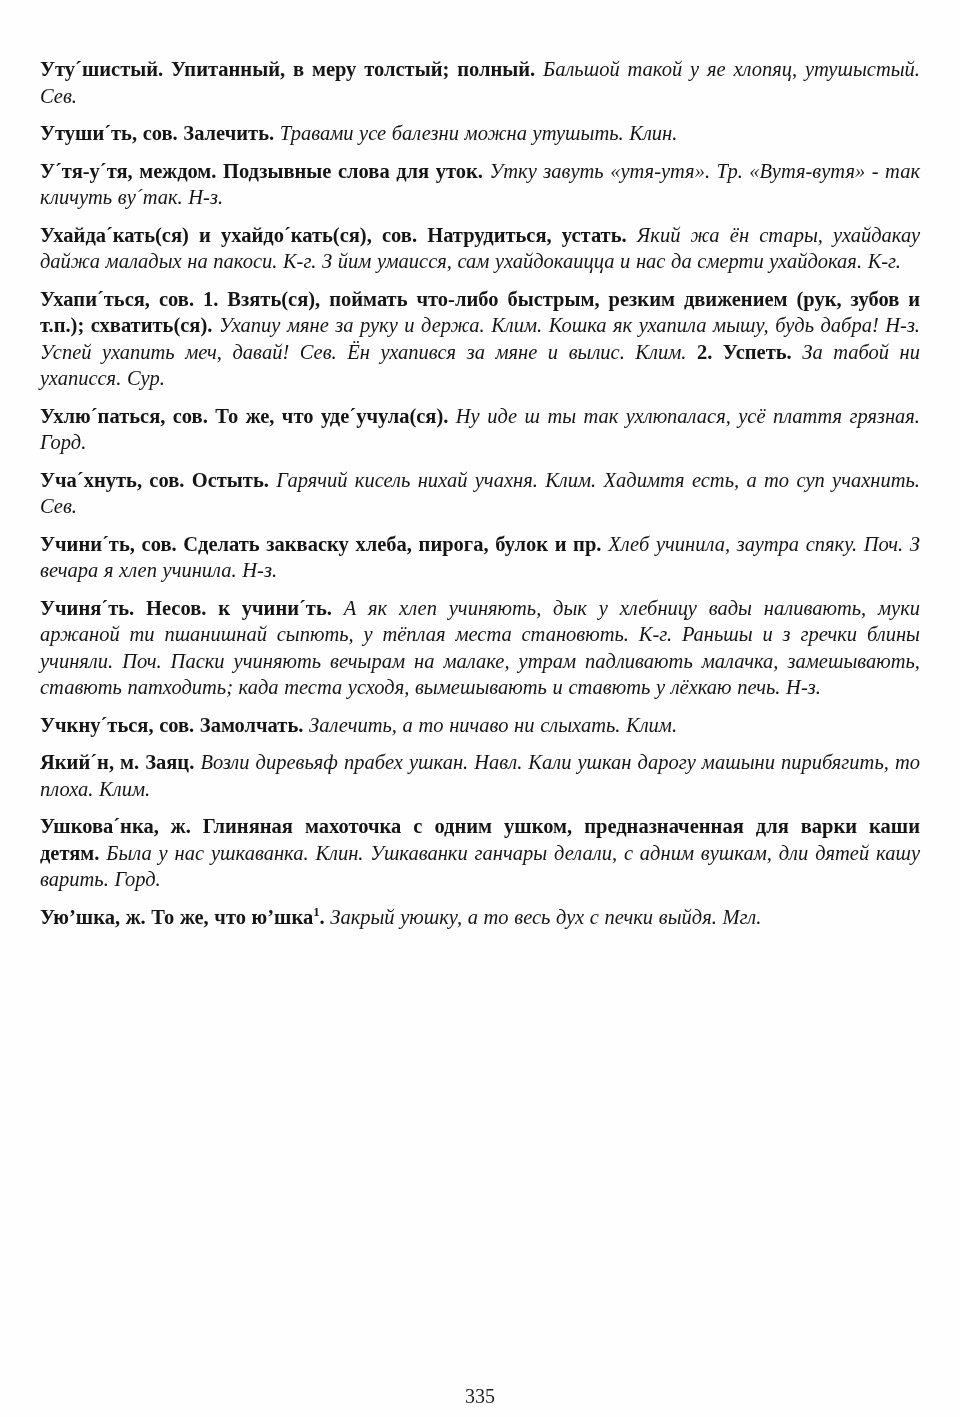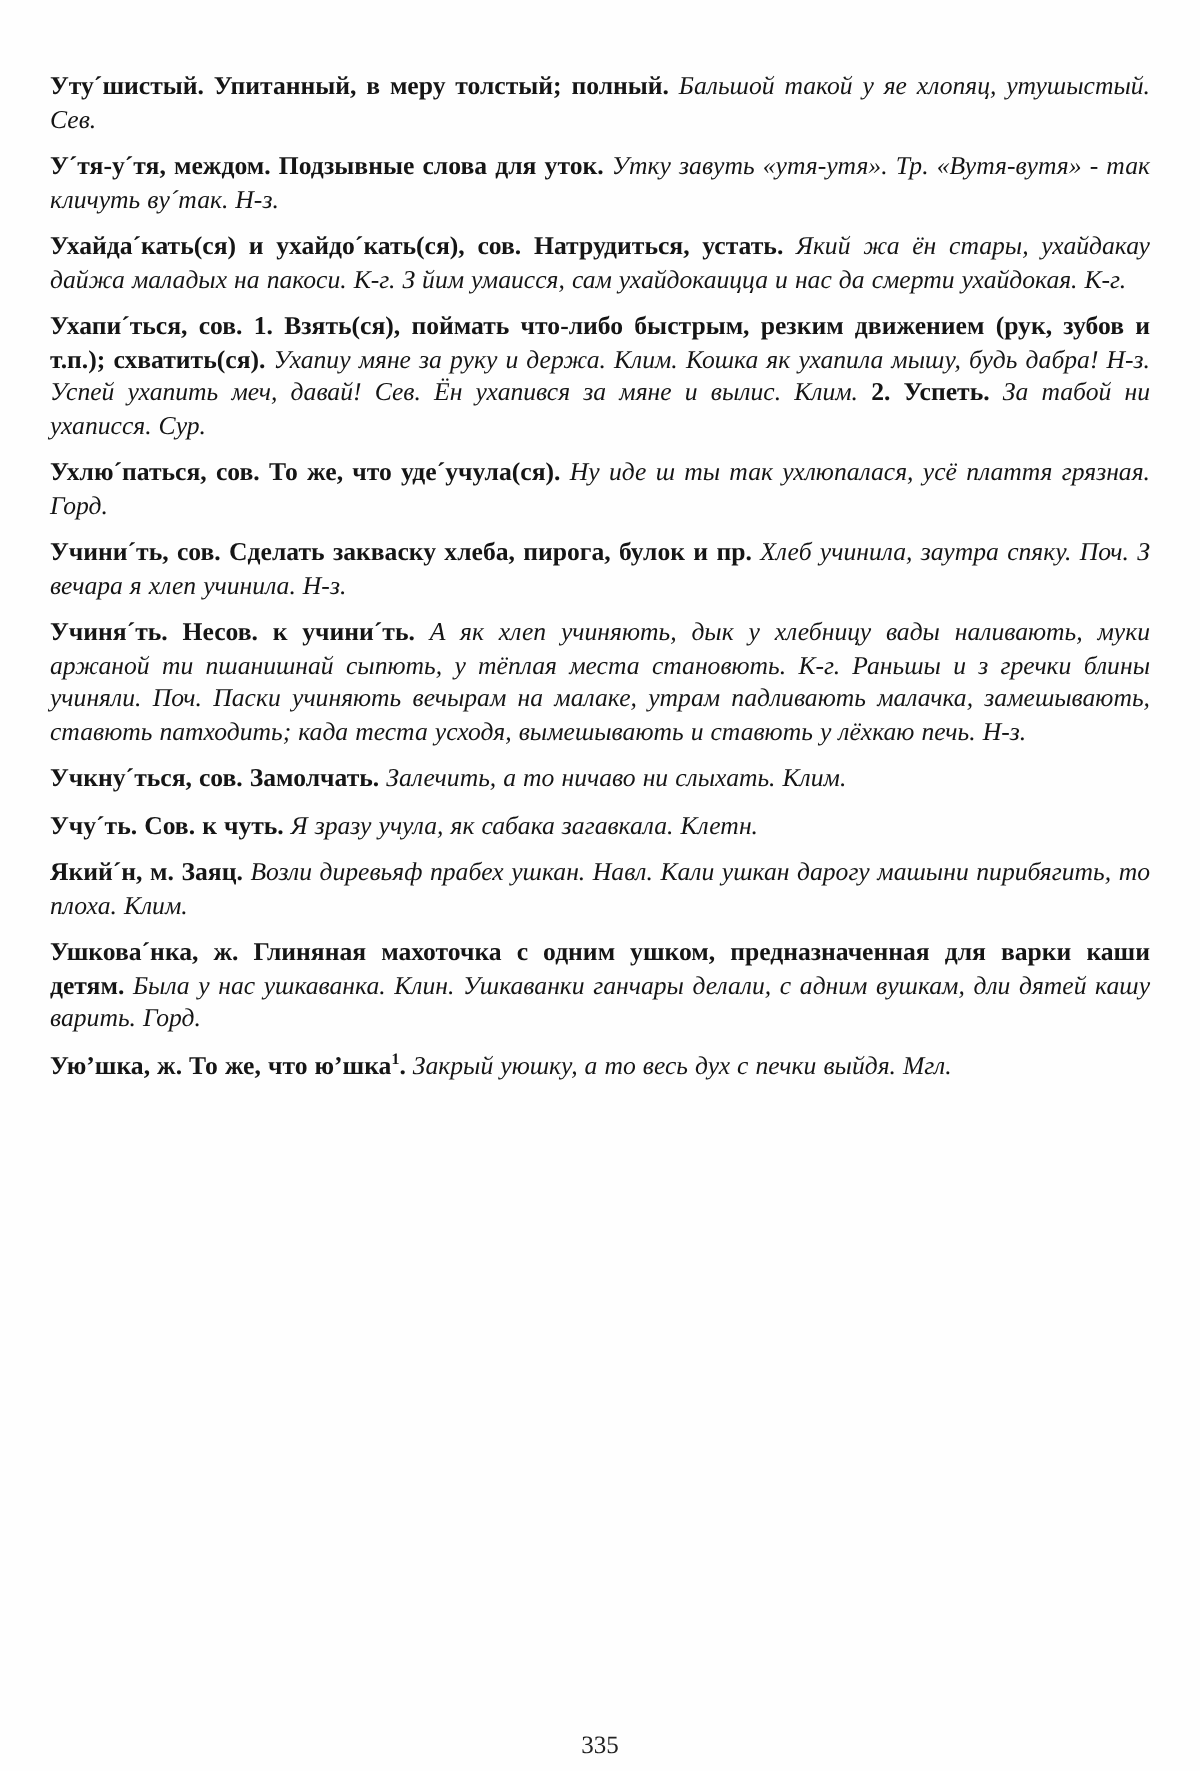--- a/index.html
+++ b/index.html
@@ -52,26 +52,27 @@
     font-size: 20px;
     color: #222;
   }
 </style>
 </head>
 <body>
 
 <div class="page">
   <main class="entries" id="entries-container">
       <p class="entry"><span class="seg-bold">Уту´шистый. Упитанный, в меру толстый; полный. </span><span class="seg-italic">Бальшой такой у яе хлопяц, утушыстый. Сев.</span></p>
+      <p class="entry"><span class="seg-bold">Утуши´ть, сов. Залечить. </span><span class="seg-italic">Травами усе балезни можна утушыть. Клин.</span></p>
       <p class="entry"><span class="seg-bold">У´тя-у´тя, междом. Подзывные слова для уток. </span><span class="seg-italic">Утку завуть «утя-утя». Тр. «Вутя-вутя» - так кличуть ву´так. Н-з.</span></p>
       <p class="entry"><span class="seg-bold">Ухайда´кать(ся) и ухайдо´кать(ся), сов. Натрудиться, устать. </span><span class="seg-italic">Який жа ён стары, ухайдакау дайжа маладых на пакоси. К-г. З йим умаисся, сам ухайдокаицца и нас да смерти ухайдокая. К-г.</span></p>
       <p class="entry"><span class="seg-bold">Ухапи´ться, сов. 1. Взять(ся), поймать что-либо быстрым, резким движением (рук, зубов и т.п.); схватить(ся). </span><span class="seg-italic">Ухапиу мяне за руку и держа. Клим. Кошка як ухапила мышу, будь дабра! Н-з. Успей ухапить меч, давай! Сев. Ён ухапився за мяне и вылис. Клим. </span><span class="seg-bold">2. Успеть. </span><span class="seg-italic">За табой ни ухаписся. Сур.</span></p>
       <p class="entry"><span class="seg-bold">Ухлю´паться, сов. То же, что уде´учула(ся). </span><span class="seg-italic">Ну иде ш ты так ухлюпалася, усё плаття грязная. Горд.</span></p>
+      <p class="entry"><span class="seg-bold">Уча´хнуть, сов. Остыть. </span><span class="seg-italic">Гарячий кисель нихай учахня. Клим. Хадимтя есть, а то суп учахнить. Сев.</span></p>
       <p class="entry"><span class="seg-bold">Учини´ть, сов. Сделать закваску хлеба, пирога, булок и пр. </span><span class="seg-italic">Хлеб учинила, заутра спяку. Поч. З вечара я хлеп учинила. Н-з.</span></p>
       <p class="entry"><span class="seg-bold">Учиня´ть. Несов. к учини´ть. </span><span class="seg-italic">А як хлеп учиняють, дык у хлебницу вады наливають, муки аржаной ти пшанишнай сыпють, у тёплая места становють. К-г. Раньшы и з гречки блины учиняли. Поч. Паски учиняють вечырам на малаке, утрам падливають малачка, замешывають, ставють патходить; када теста усходя, вымешывають и ставють у лёхкаю печь. Н-з.</span></p>
       <p class="entry"><span class="seg-bold">Учкну´ться, сов. Замолчать. </span><span class="seg-italic">Залечить, а то ничаво ни слыхать. Клим.</span></p>
-      <p class="entry"><span class="seg-bold">Учу´ть. Сов. к чуть. </span><span class="seg-italic">Я зразу учула, як сабака загавкала. Клетн.</span></p>
       <p class="entry"><span class="seg-bold">Який´н, м. Заяц. </span><span class="seg-italic">Возли диревьяф прабех ушкан. Навл. Кали ушкан дарогу машыни пирибягить, то плоха. Клим.</span></p>
       <p class="entry"><span class="seg-bold">Ушкова´нка, ж. Глиняная махоточка с одним ушком, предназначенная для варки каши детям. </span><span class="seg-italic">Была у нас ушкаванка. Клин. Ушкаванки ганчары делали, с адним вушкам, дли дятей кашу варить. Горд.</span></p>
       <p class="entry"><span class="seg-bold">Ую’шка, ж. То же, что ю’шка</span><span class="seg-bold-sup">1</span><span class="seg-bold">. </span><span class="seg-italic">Закрый уюшку, а то весь дух с печки выйдя. Мгл.</span></p>
     </main>
   <footer class="page-number">335</footer>
 </div>
 
 </body></html>

